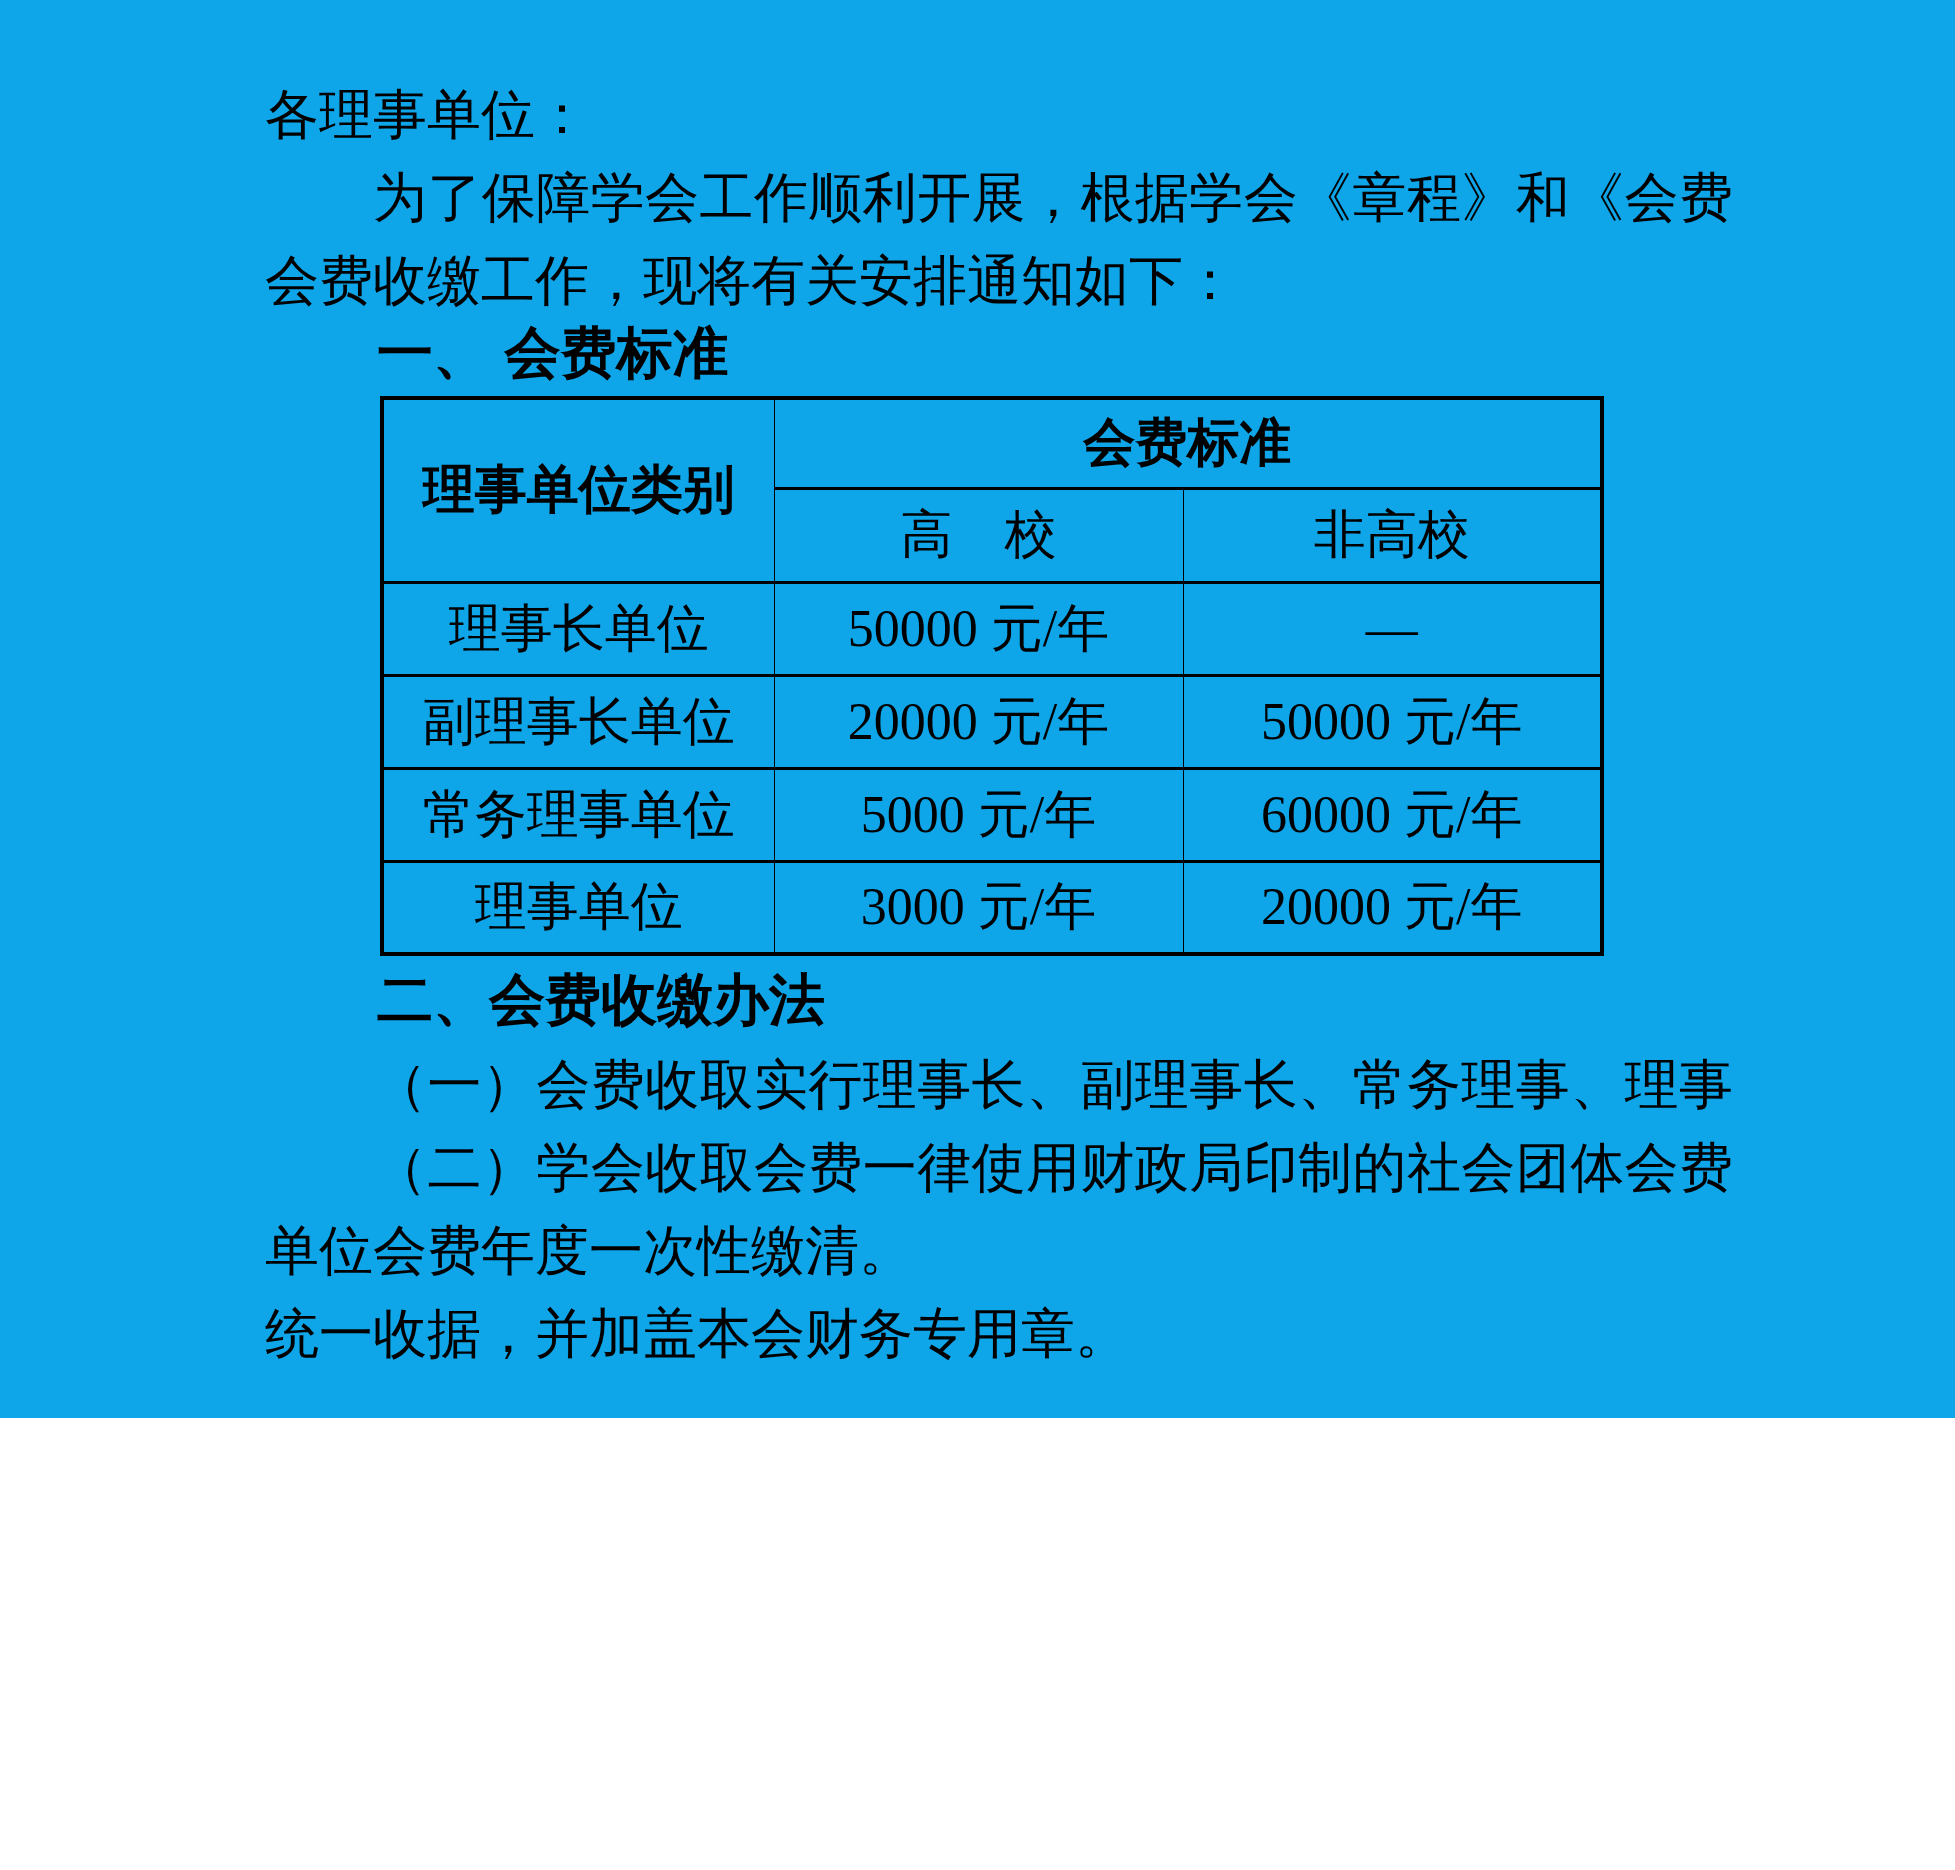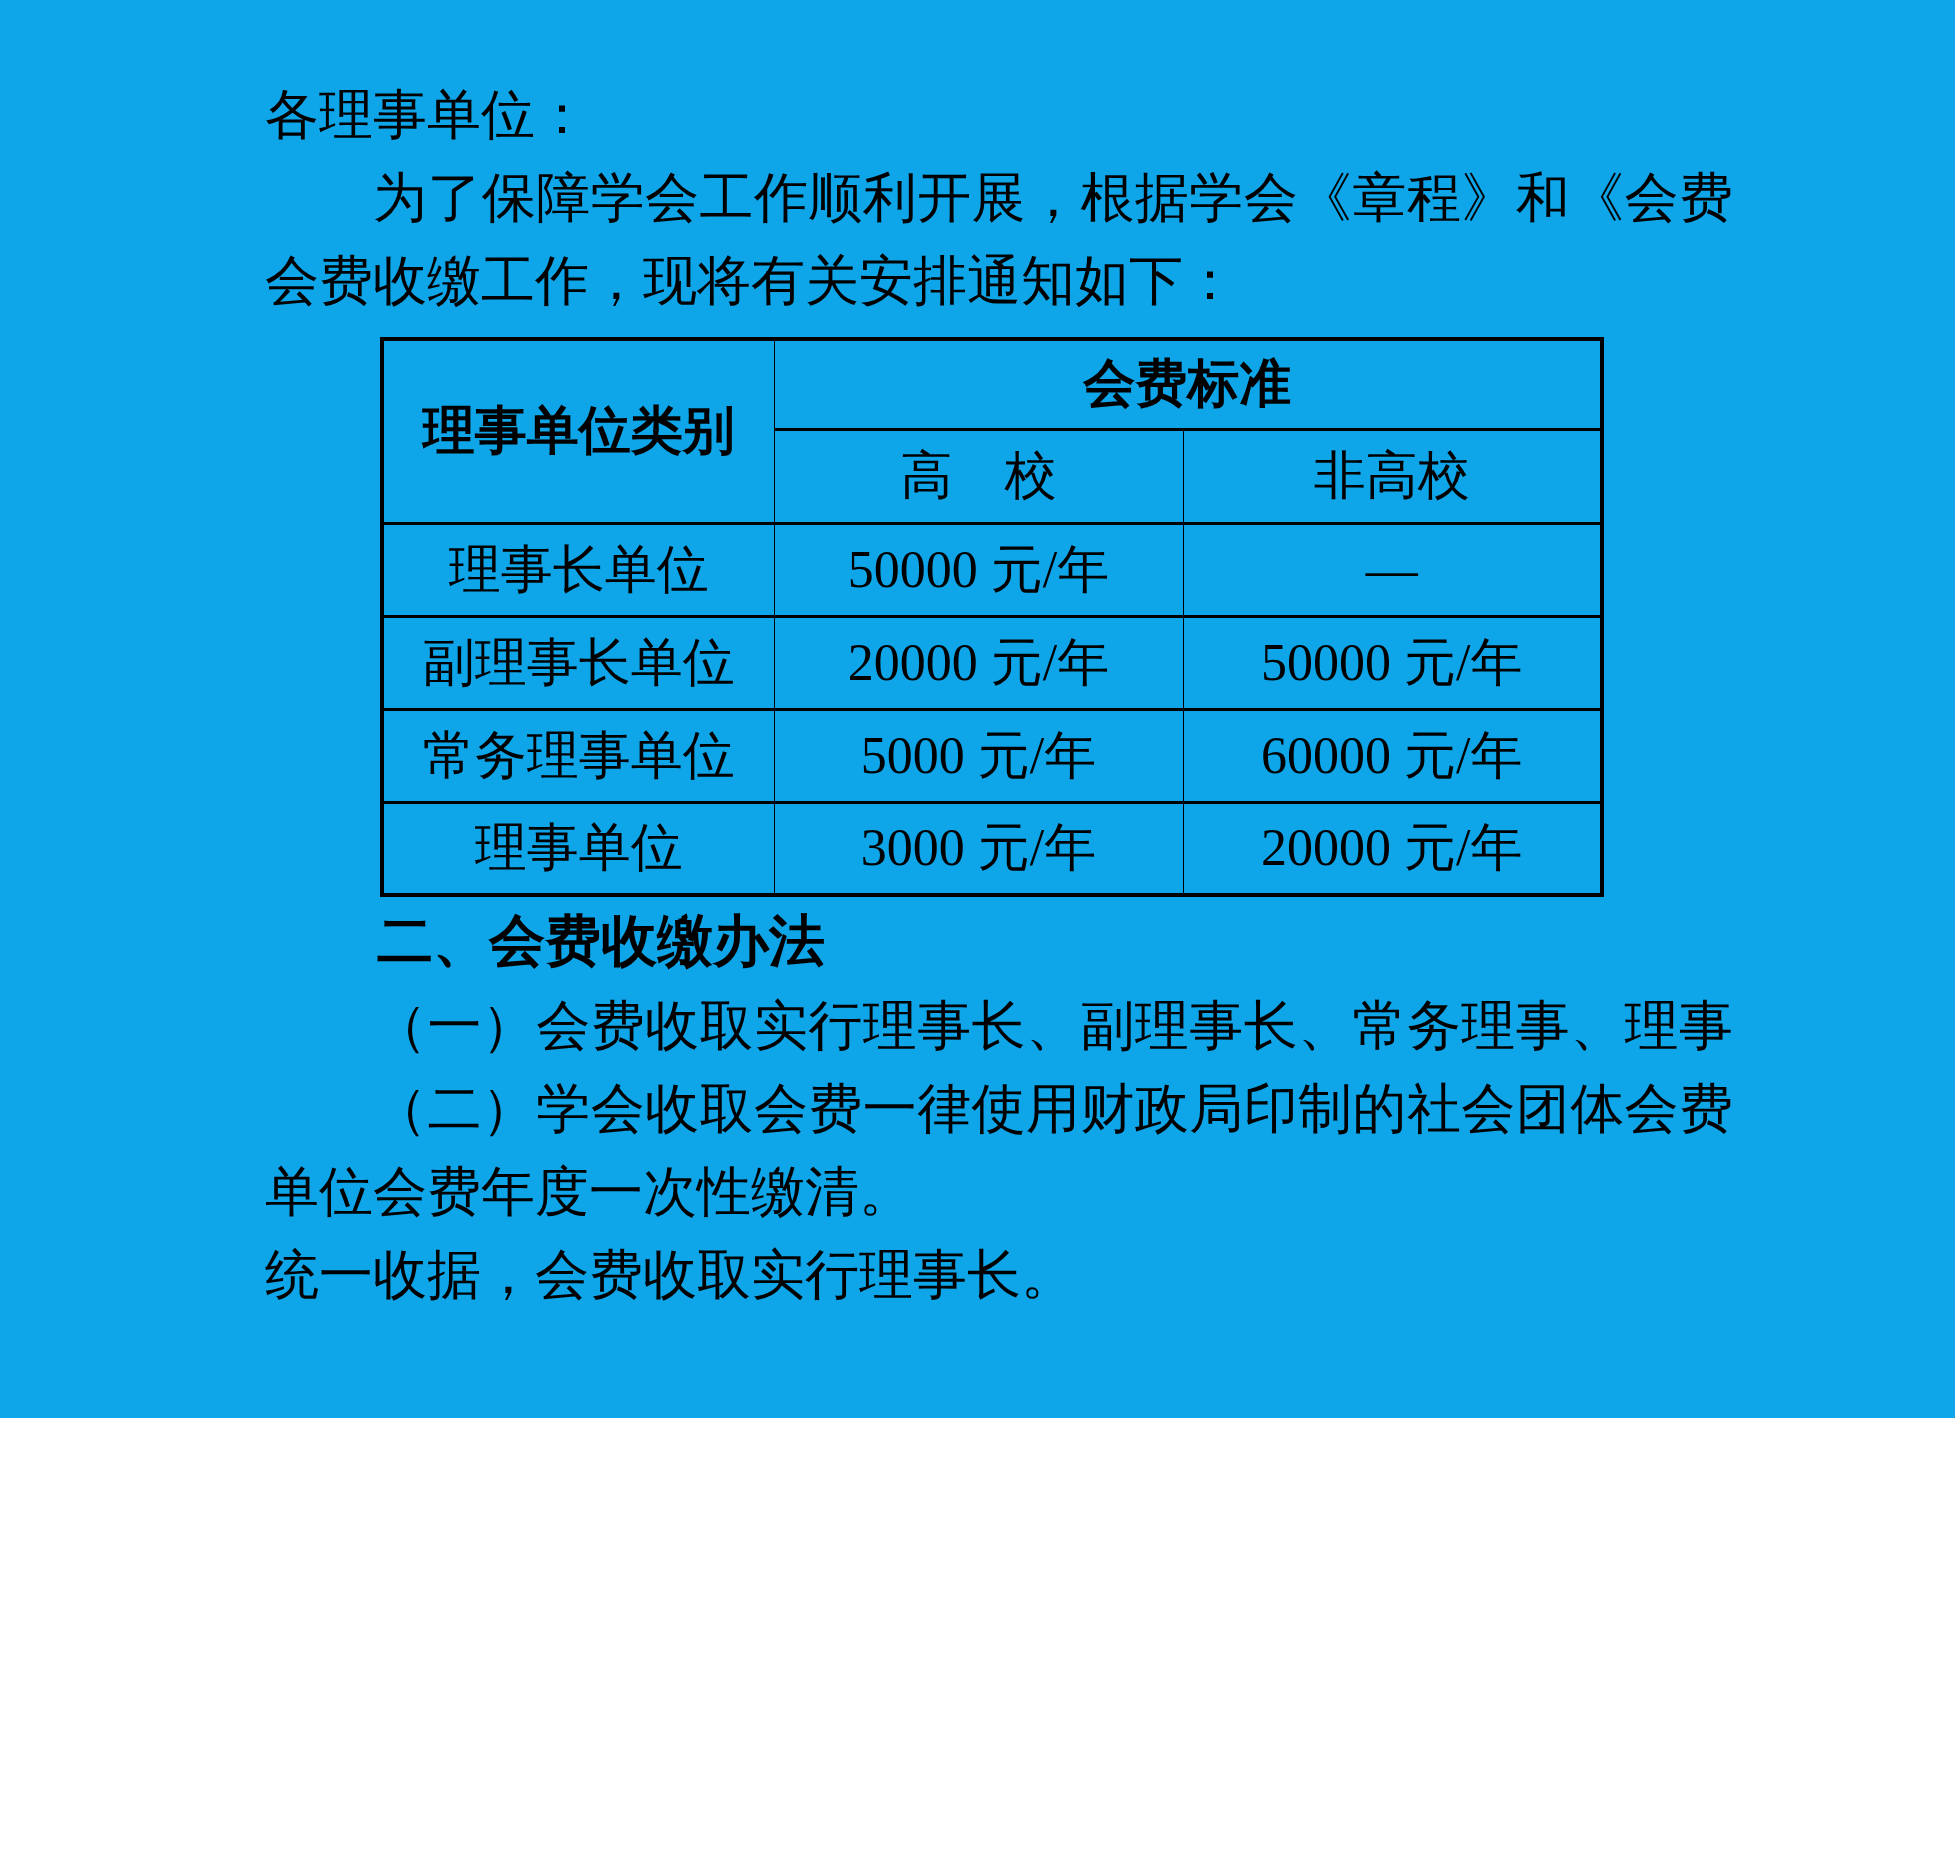--- a/index.html
+++ b/index.html
@@ -74,20 +74,21 @@
 <div class="page">
   <div class="content">
 
     <div class="body-line">各理事单位：</div>
 
     <div>
       <div class="body-line indent-2em justify-full">为了保障学会工作顺利开展，根据学会《章程》和《会费</div>
       <div class="body-line">会费收缴工作，现将有关安排通知如下：</div>
     </div>
 
+    <div class="section-heading heading-1">一、 会费标准</div>
 
     <table class="fee-table">
       <colgroup>
         <col style="width:392px">
         <col style="width:409px">
         <col style="width:419px">
       </colgroup>
       <tbody>
         <tr class="hrow-1">
           <td rowspan="2" class="th-cell">理事单位类别</td>
@@ -119,20 +120,20 @@
         </tr>
       </tbody>
     </table>
 
     <div class="section-heading heading-2">二、会费收缴办法</div>
 
     <div class="para-block">
       <div class="body-line indent-2em justify-full">（一）会费收取实行理事长、副理事长、常务理事、理事</div>
       <div class="body-line indent-2em justify-full">（二）学会收取会费一律使用财政局印制的社会团体会费</div>
       <div class="body-line">单位会费年度一次性缴清。</div>
-      <div class="body-line">统一收据，会费收取实行理事长。</div>
+      <div class="body-line">统一收据，并加盖本会财务专用章。</div>
     </div>
 
     <div class="page-number">- 1 -</div>
 
   </div>
 </div>
 
 
 </body></html>

